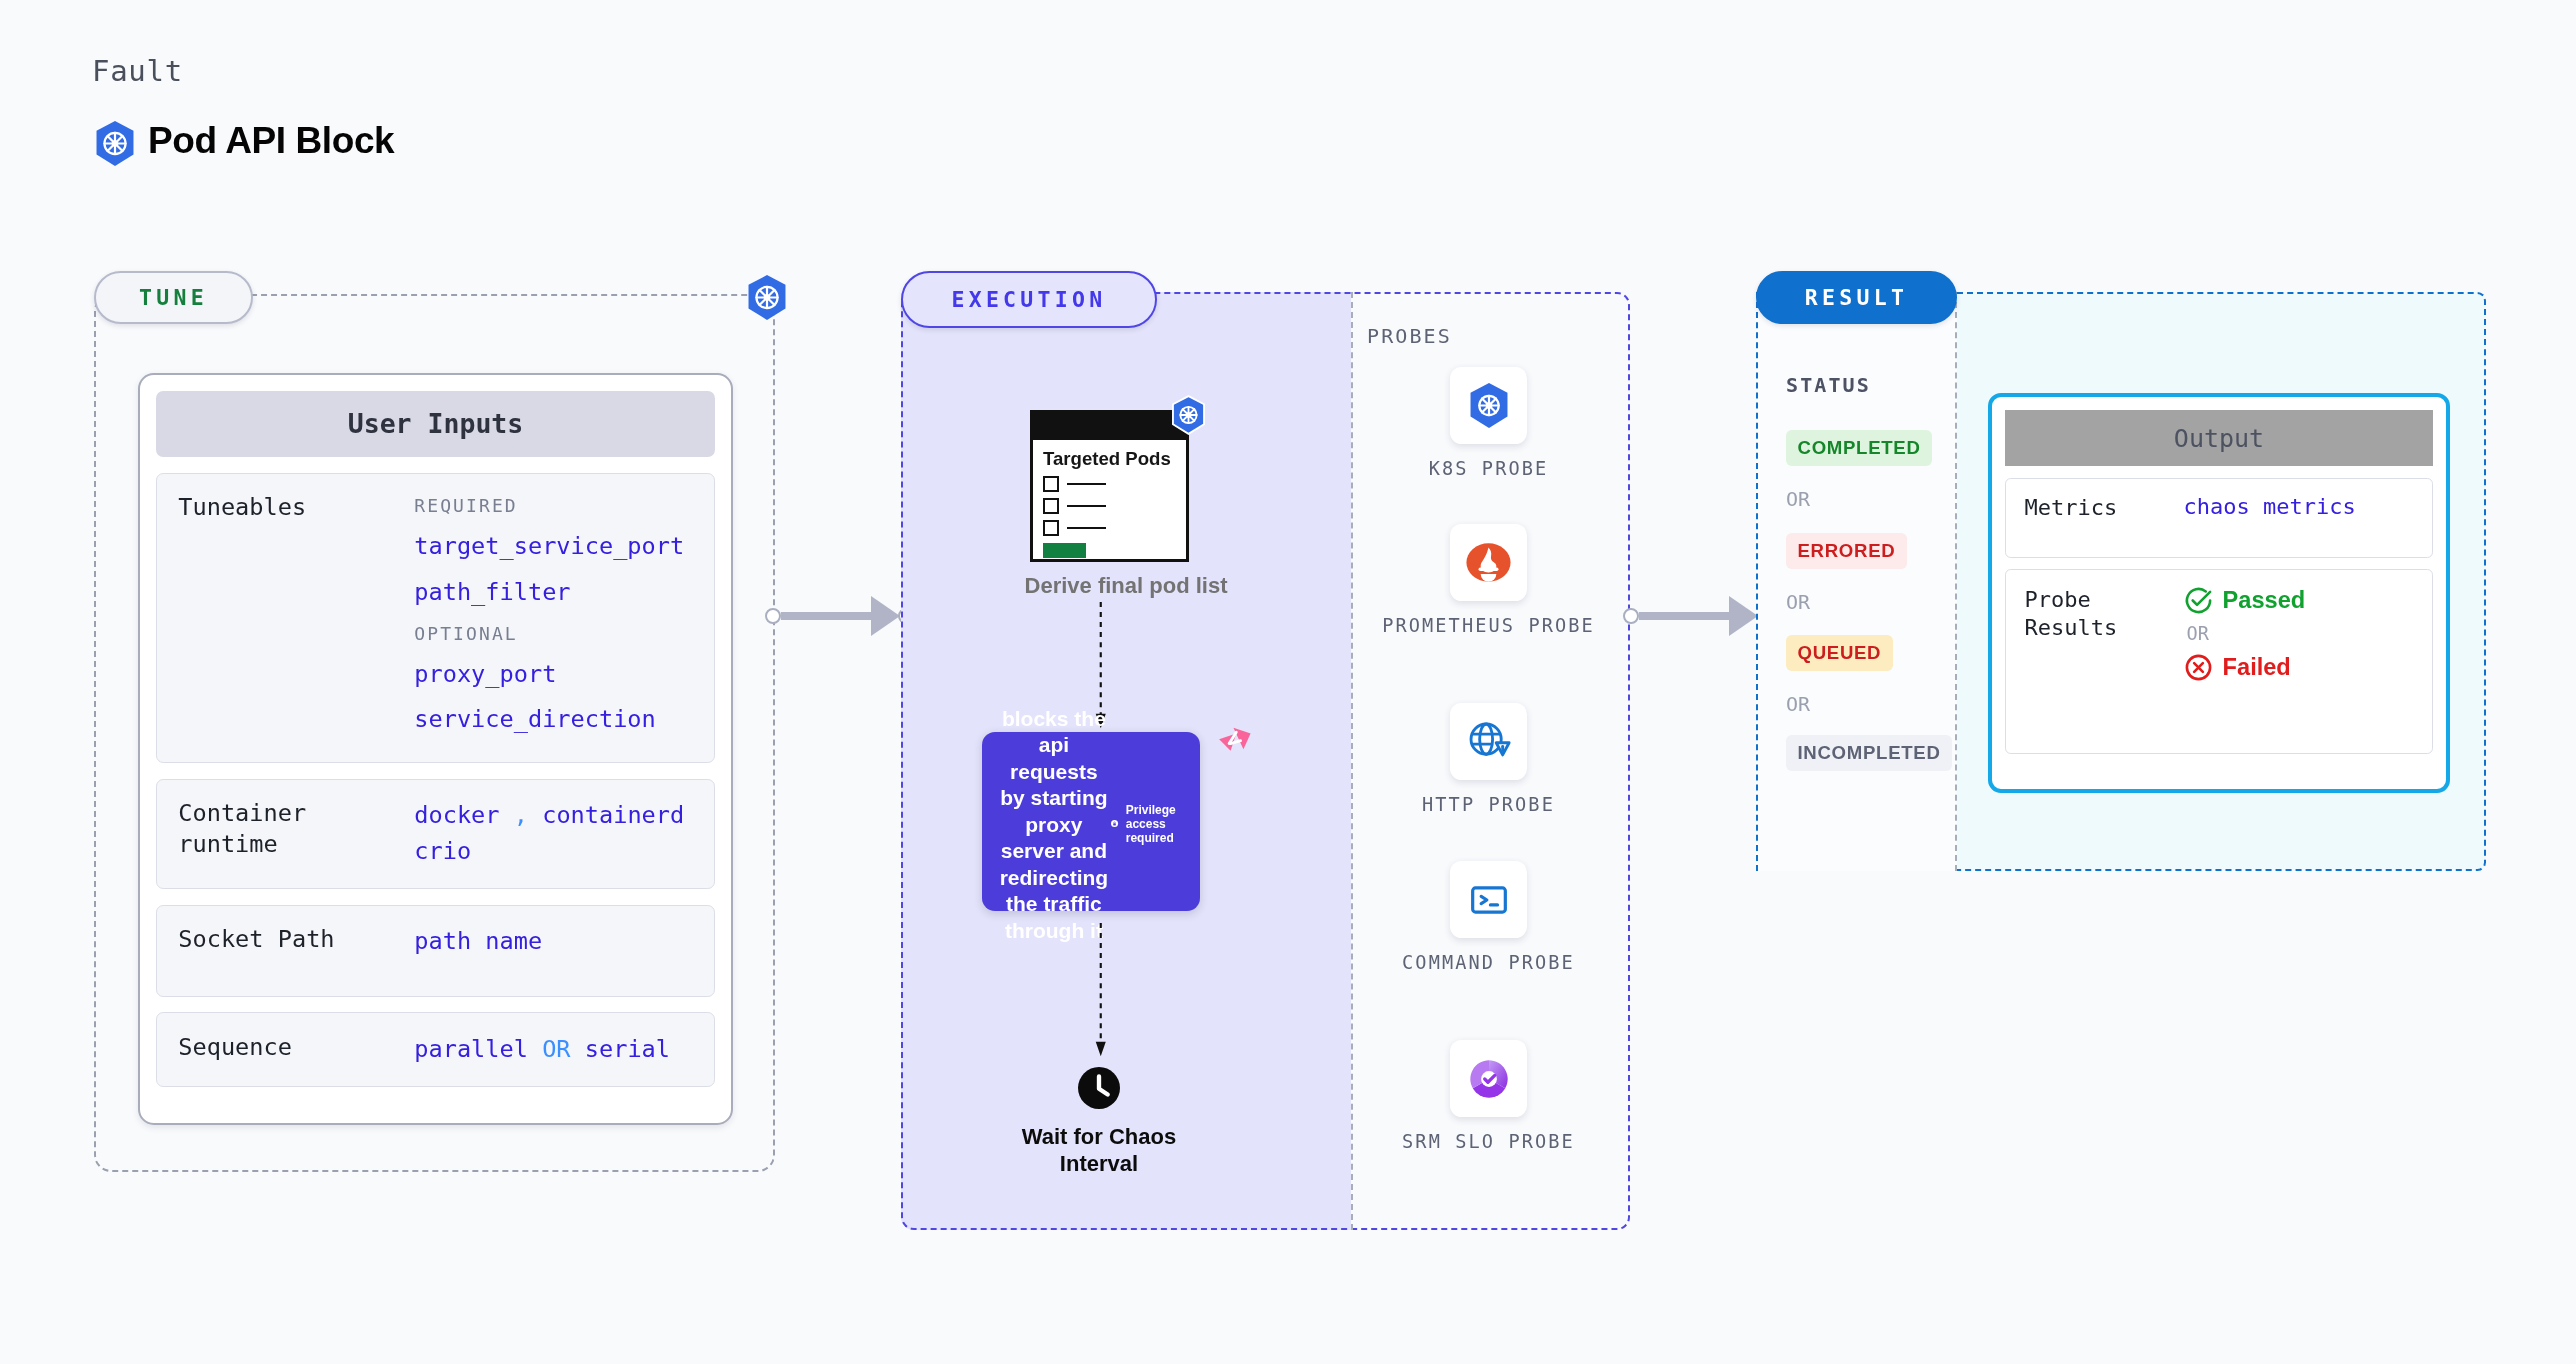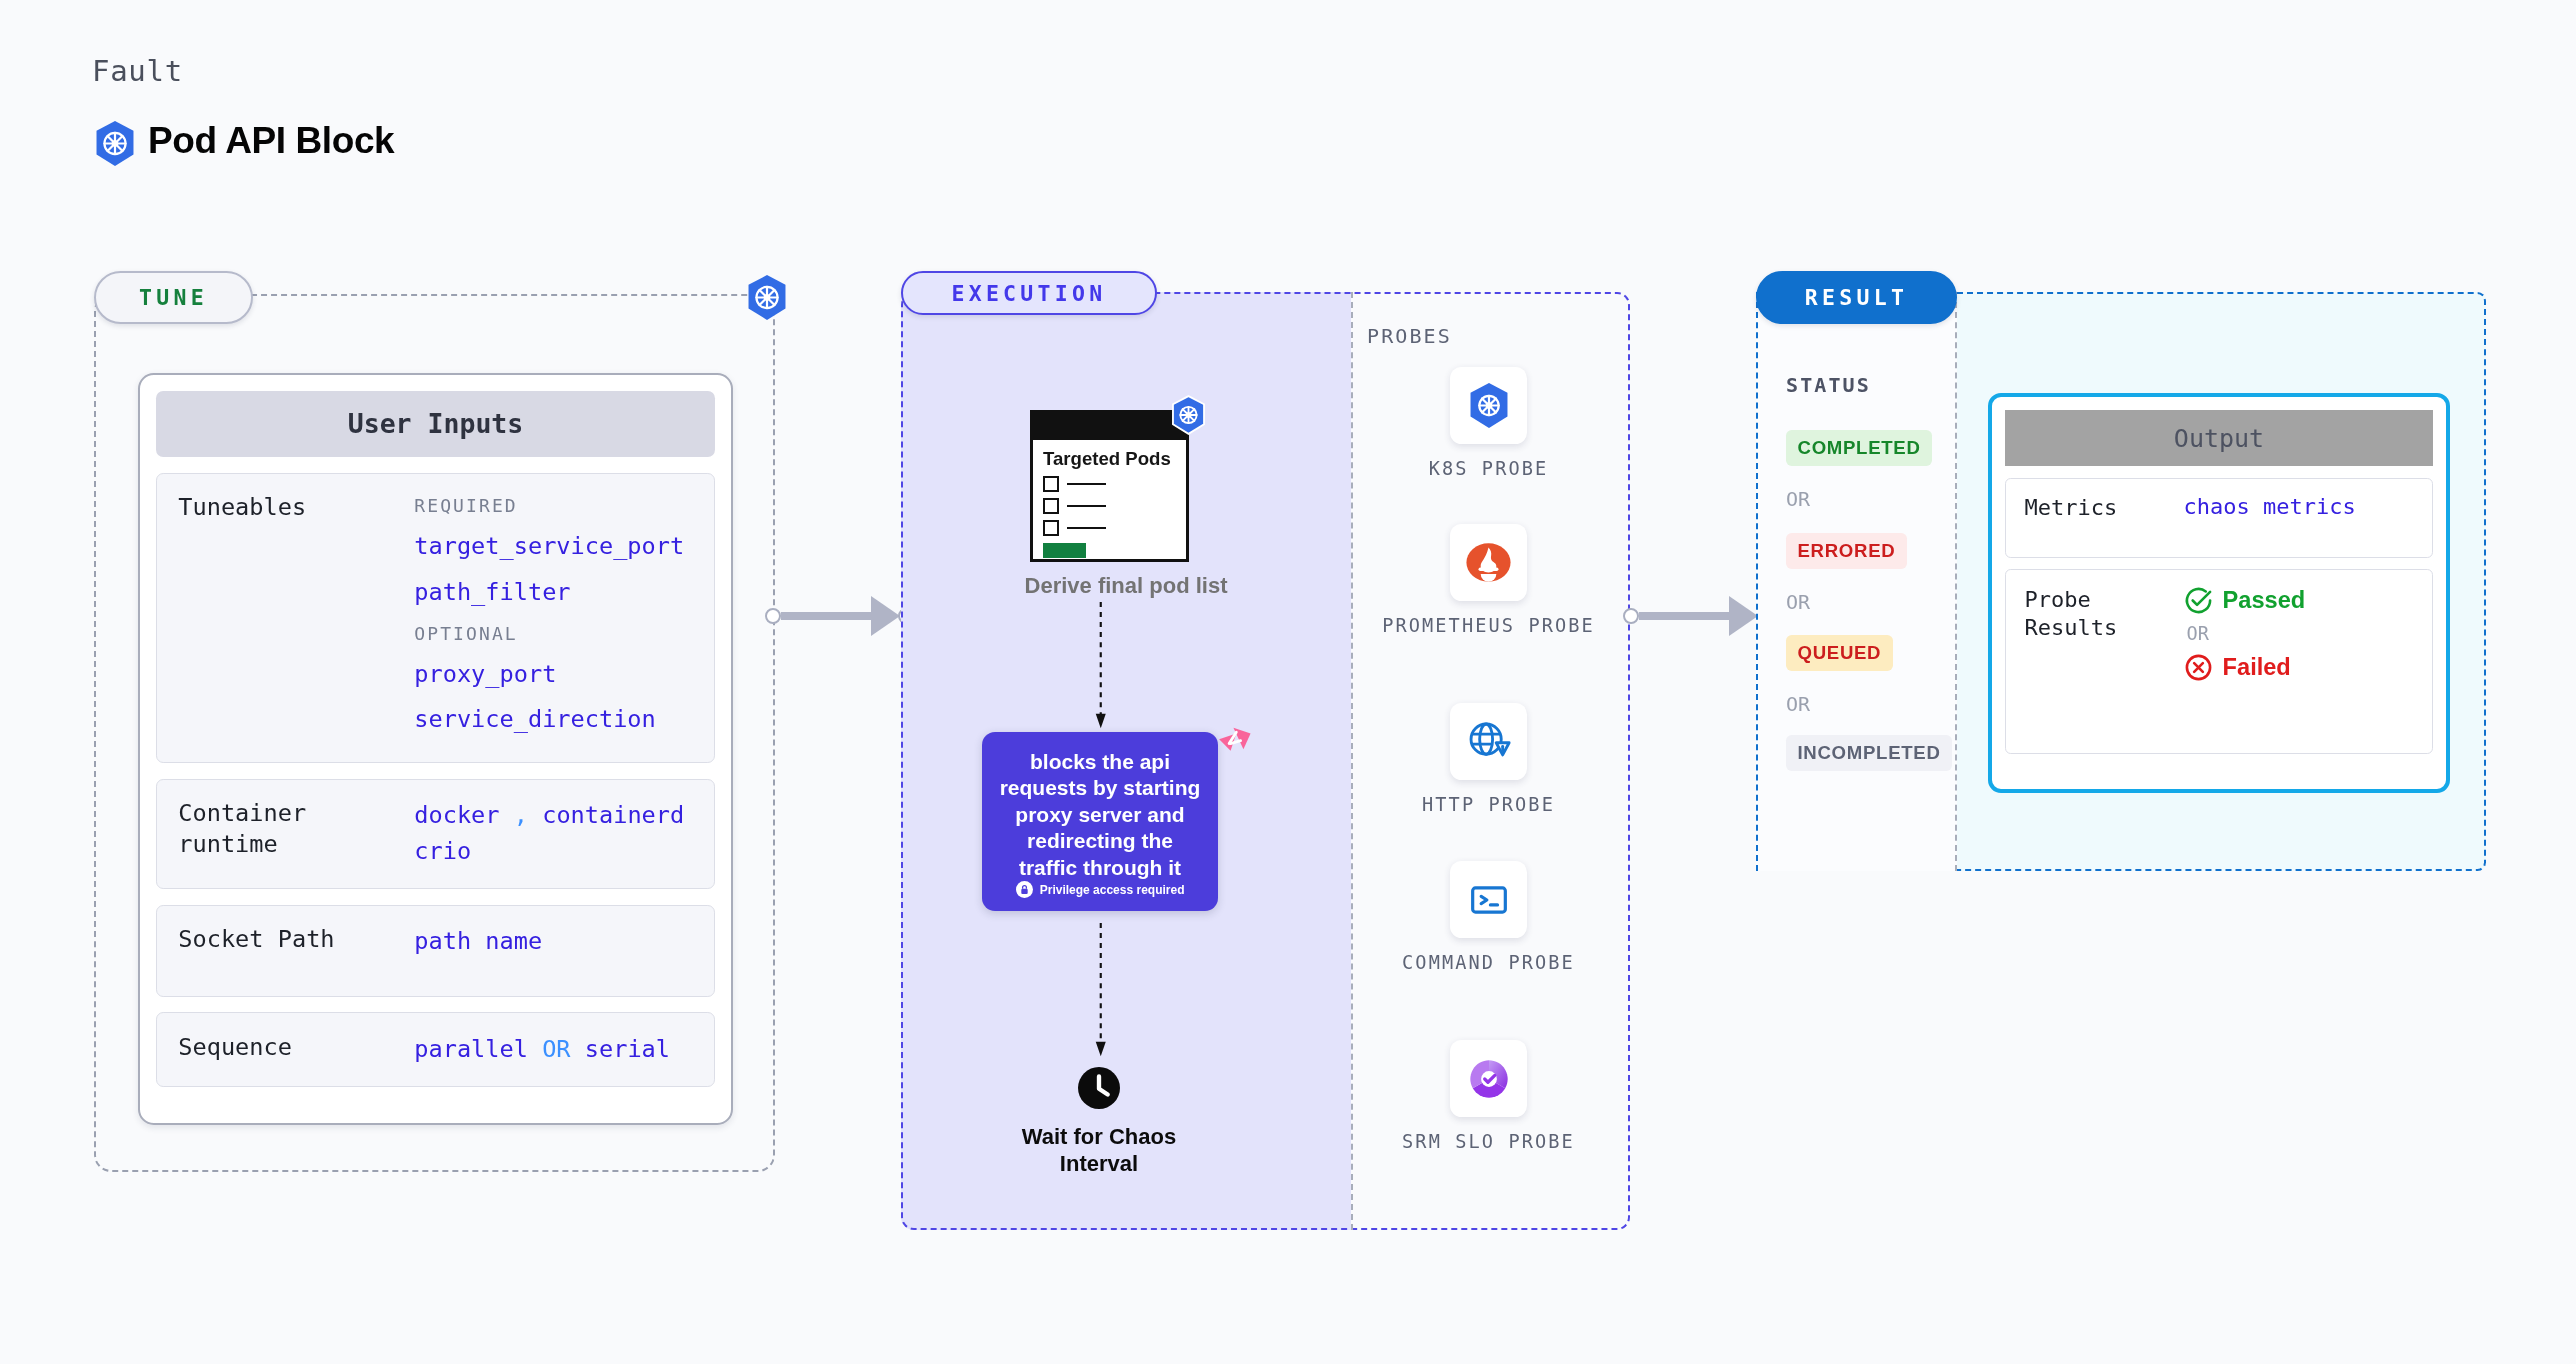--- a/index.html
+++ b/index.html
@@ -29,21 +29,21 @@
     border-radius: 716px;
     font-family: "DejaVu Sans Mono", monospace;
     font-weight: 700; letter-spacing: 4.3px;
     box-shadow: 0 2.1px 5px rgba(40,45,80,.13);
   }
   #badge-tune {
     left: 94px; top: 271px; width: 159px; height: 53px;
     background: #f4f5f9; border: 2.1px solid #b6bacb; color: #15803d; font-size: 21.5px;
   }
   #badge-execution {
-    left: 901px; top: 271px; width: 256px; height: 44px;
+    left: 901px; top: 271px; width: 256px; height: 57px;
     background: #e4e5fd; border: 2.1px solid #4f46e5; color: #4338ea; font-size: 21.5px;
   }
   #badge-result {
     left: 1756px; top: 271px; width: 201px; height: 53px;
     background: #1070cd; border: 2.1px solid #1070cd; color: #fff; font-size: 21.5px;
   }
 
   #tune-dash-frame {
     position: absolute; left: 94px; top: 292px;
     width: 681px; height: 162px;
@@ -136,25 +136,25 @@
   #pods-green { margin-top: 7.2px; width: 43px; height: 15px; background: #128040; }
   #k8s-on-card { position: absolute; left: 1170px; top: 395px; }
 
   #derive-label {
     position: absolute; left: 938px; top: 573px; width: 376px;
     text-align: center; font-size: 22px; font-weight: 700; color: #737373;
   }
 
   #purple-box {
     position: absolute; left: 982px; top: 732px;
-    width: 236px; height: 179px;
+    width: 218px; height: 179px;
     background: #4c3ddb; border-radius: 13px;
     box-shadow: 0 2.9px 8.6px rgba(40,45,80,.18);
     padding: 17px 14.3px 10px;
-    display: flex; flex-direction: column; align-items: center; justify-content: space-between;
+    display: flex; flex-direction: row; align-items: center; justify-content: space-between;
   }
   #purple-text {
     color: #fff; font-size: 21px; font-weight: 700; line-height: 1.26; text-align: center;
   }
   #priv-row { display:flex; align-items:center; gap: 7.2px; margin-bottom: 2.9px; }
   #priv-text { color:#fff; font-size: 12px; font-weight: 600; }
   #litmus-logo { position:absolute; left: 1212px; top: 725px; }
 
   #clock-wrap { position: absolute; left: 981px; top: 1067px; width: 236px; text-align: center; }
   #wait-label { margin-top: 11.5px; font-size: 22px; font-weight: 700; color: #0c0c0c; line-height: 1.25; }

